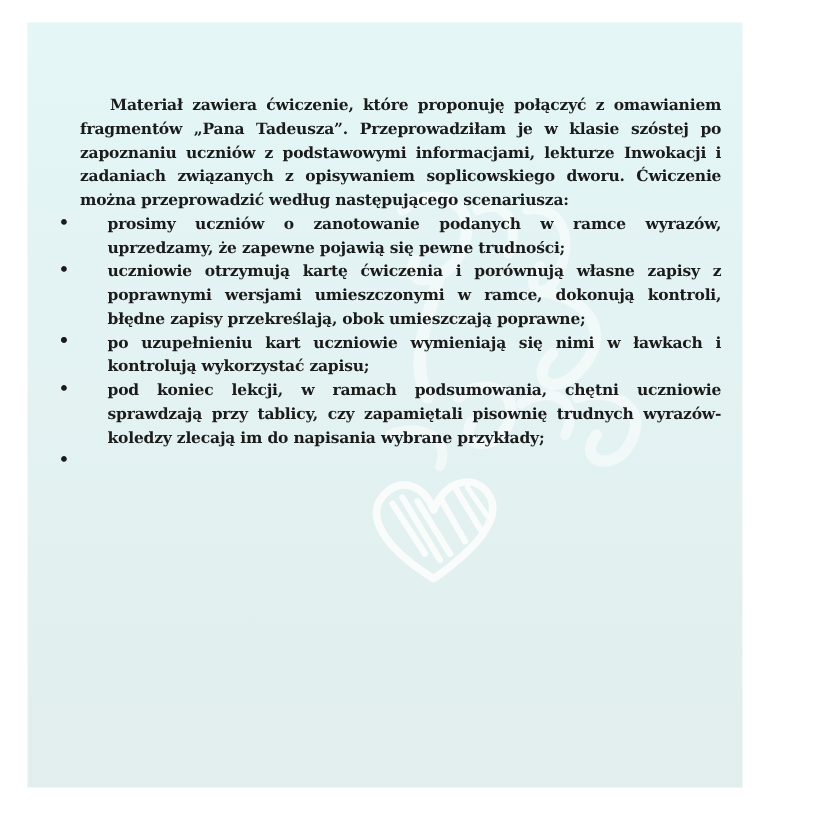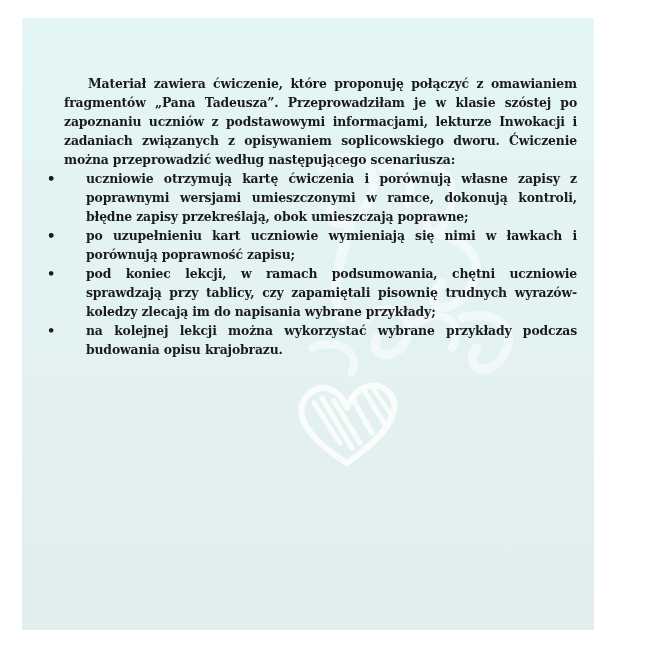--- a/index.html
+++ b/index.html
@@ -90,21 +90,21 @@
       <path d="M312 383 L 338 425" stroke-width="5"></path>
       <path d="M330 380 L 350 415" stroke-width="5"></path>
       <path d="M342 372 L 362 405" stroke-width="5"></path>
       <path d="M352 372 L 368 395" stroke-width="4"></path>
     </g>
   </svg>
 
   <div class="content">
     <p class="intro">Materiał zawiera ćwiczenie, które proponuję połączyć z omawianiem fragmentów „Pana Tadeusza”. Przeprowadziłam je w klasie szóstej po zapoznaniu uczniów z podstawowymi informacjami, lekturze Inwokacji i zadaniach związanych z opisywaniem soplicowskiego dworu. Ćwiczenie można przeprowadzić według następującego scenariusza:</p>
     <ul class="steps">
-      <li><span class="bullet">•</span></li>
+      <li><span class="bullet">•</span><span>prosimy uczniów o zanotowanie podanych w ramce wyrazów, uprzedzamy, że zapewne pojawią się pewne trudności;</span></li>
       <li><span class="bullet">•</span><span>uczniowie otrzymują kartę ćwiczenia i porównują własne zapisy z poprawnymi wersjami umieszczonymi w ramce, dokonują kontroli, błędne zapisy przekreślają, obok umieszczają poprawne;</span></li>
       <li><span class="bullet">•</span></li>
-      <li><span class="bullet">•</span><span>po uzupełnieniu kart uczniowie wymieniają się nimi w ławkach i porównują poprawność zapisu;</span></li>
+      <li><span class="bullet">•</span><span>po uzupełnieniu kart uczniowie wymieniają się nimi w ławkach i kontrolują wykorzystać zapisu;</span></li>
       <li><span class="bullet">•</span><span>pod koniec lekcji, w ramach podsumowania, chętni uczniowie sprawdzają przy tablicy, czy zapamiętali pisownię trudnych wyrazów- koledzy zlecają im do napisania wybrane przykłady;</span></li>
-      <li><span class="bullet">•</span><span>na kolejnej lekcji można wykorzystać wybrane przykłady podczas budowania opisu krajobrazu.</span></li>
+      <li><span class="bullet">•</span></li>
     </ul>
   </div>
 </div>
 
 </body></html>

